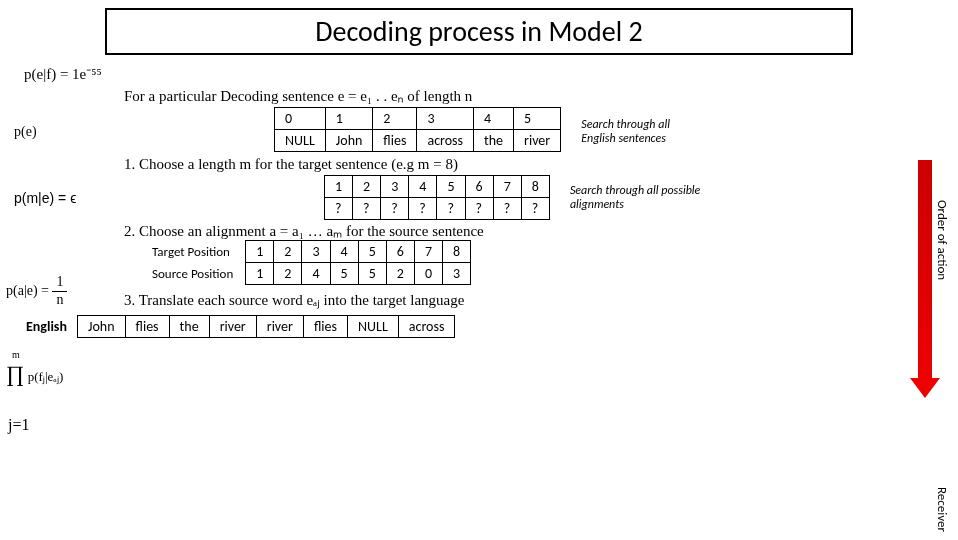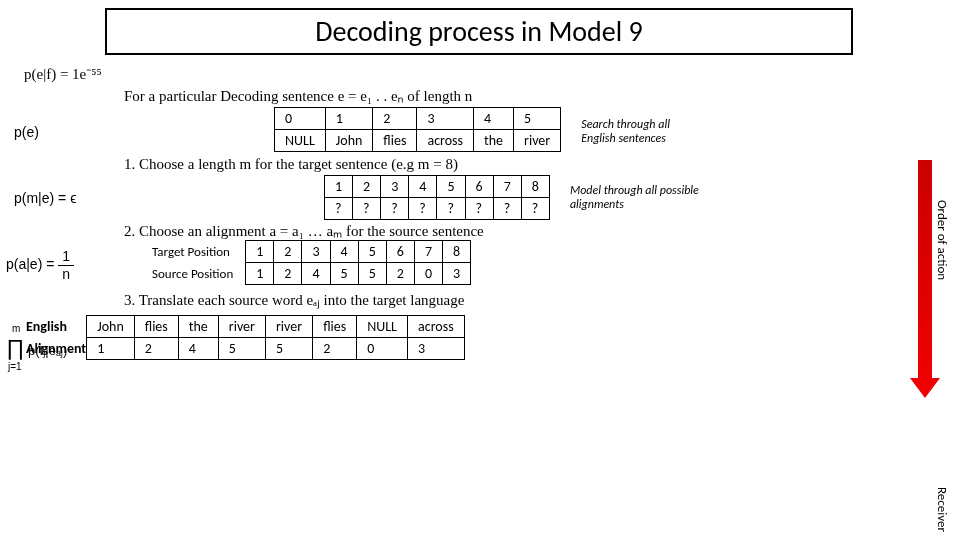--- a/index.html
+++ b/index.html
@@ -46,21 +46,21 @@
   .row-flex { display: flex; align-items: center; gap: 20px; }
   .step-text {
     font-family: "Times New Roman", serif;
     font-size: 15px;
     margin-left: 110px;
   }
   .table2 { margin-left: 200px; }
   .table3 { margin-left: 128px; margin-bottom: 4px; }
   .table3 td.label { border: none; font-size: 13px; padding-right: 12px; }
   .table4 { margin-top: 6px; }
-  .table4 td.label { border: none; font-size: 14px; font-weight: bold; padding-right: 0; }
+  .table4 td.label { border: none; font-size: 14px; font-weight: bold; padding-right: 10px; }
   .table4 td { text-align: center; }
   .side-label {
     position: absolute;
     writing-mode: vertical-rl;
     font-size: 13px;
   }
   .order-label { right: 8px; top: 200px; }
   .receiver-label { right: 8px; bottom: 8px; }
   .arrow-down {
     position: absolute;
@@ -75,42 +75,42 @@
     position: absolute;
     bottom: -18px;
     left: -8px;
     border-left: 15px solid transparent;
     border-right: 15px solid transparent;
     border-top: 20px solid #ee0000;
   }
   .left-formulas {
     position: absolute;
     left: 6px;
-    top: 248px;
-    font-family: Liberation Sans, sans-serif;
+    top: 274px;
+    font-family: Liberation Serif, serif;
     font-size: 14px;
     line-height: 1.2;
     width: 110px;
   }
   .left-formulas div { margin-bottom: 20px; }
 </style>
 </head>
 <body>
 
-<div class="title-box">Decoding process in Model 9</div>
+<div class="title-box">Decoding process in Model 2</div>
 
 <div class="formula-row">
   <span class="lhs">
     <span>p(e|f) =</span> <span>1e⁻⁵⁵</span>
   </span>
 </div>
 <div style="margin-left:110px; font-family:'Times New Roman',serif; font-size:15px;">For a particular Decoding sentence e = e₁ . . eₙ of length n</div>
 
 <div class="row-flex" style="margin-top:2px;">
-  <div style="width:60px; font-family:Liberation Sans, sans-serif;">p(e)</div>
+  <div style="width:60px; font-family:Liberation Serif, serif;">p(e)</div>
   <table class="grid table1">
     <tbody>
         <tr>
       <td>0</td>
           <td>1</td>
           <td>2</td>
       <td>3</td>
           <td>4</td>
           <td>5</td>
     </tr>
@@ -151,39 +151,39 @@
           <td>?</td>
           <td>?</td>
       <td>?</td>
           <td>?</td>
           <td>?</td>
           <td>?</td>
     </tr>
   </tbody>
     </table>
   <div class="caption-right">
-    <span>Model through all possible</span><br><span>alignments</span>
+    <span>Search through all possible</span><br><span>alignments</span>
   </div>
 </div>
 
 <div class="step-text">2. Choose an alignment a = a₁ … aₘ for the source sentence</div>
 
 <div class="left-formulas">
   <div>
     <span>p(a|e) =</span>
     <span style="display:inline-block; text-align:center; vertical-align:middle;">
       <span style="border-bottom:1px solid #000; display:block; padding:0 4px;">1</span>
       <span>n</span>
     </span>
   </div>
   <div style="margin-top:40px;">
     <span style="font-size:10px; display:block; text-align:left; margin-left:6px;">m</span>
     <span style="font-size:22px;">∏</span>
     <span style="font-size:13px;"> p(fⱼ|eₐⱼ)</span>
-    <span style="font-size:10px; display:block; margin-left:2px;">j=1</span>
+    <span style="font-size:16px; display:block; margin-left:2px;margin-top:28px;">j=1</span>
   </div>
 </div>
 
 <table class="grid table3">
   <tbody>
       <tr>
     <td class="label">Target Position</td>
     <td>1</td>
         <td>2</td>
         <td>3</td>
@@ -215,29 +215,18 @@
     <td class="label">English</td>
     <td>John</td>
         <td>flies</td>
         <td>the</td>
         <td>river</td>
     <td>river</td>
         <td>flies</td>
         <td>NULL</td>
         <td>across</td>
   </tr>
-  <tr>
-    <td class="label">Alignment</td>
-    <td>1</td>
-        <td>2</td>
-        <td>4</td>
-        <td>5</td>
-    <td>5</td>
-        <td>2</td>
-        <td>0</td>
-        <td>3</td>
-  </tr>
 </tbody>
   </table>
 
 <div class="arrow-down"></div>
 <div class="side-label order-label">Order of action</div>
 <div class="side-label receiver-label">Receiver</div>
 
 </body></html>

